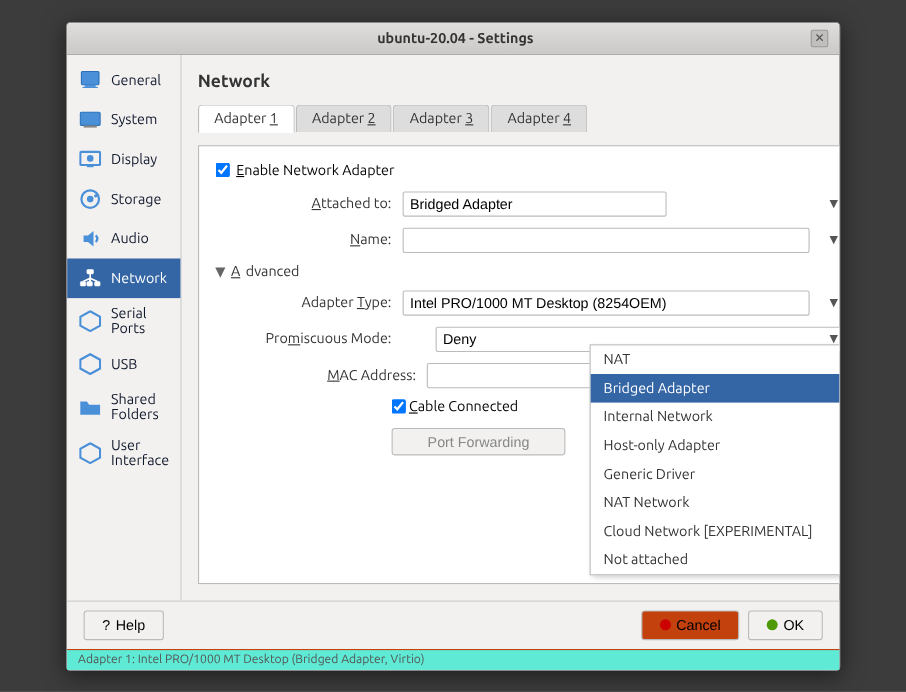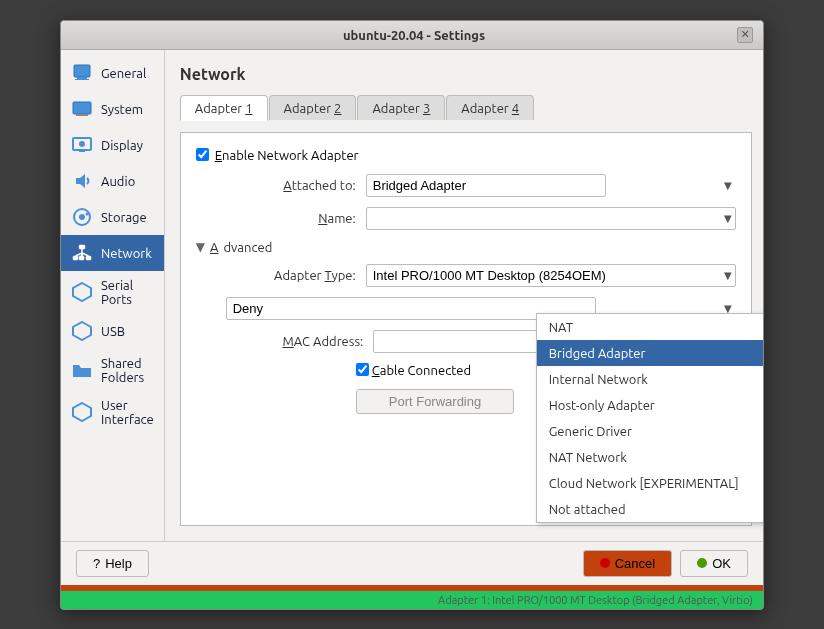--- a/index.html
+++ b/index.html
@@ -298,26 +298,25 @@
       width: 10px;
       height: 10px;
       border-radius: 50%;
       display: inline-block;
     }
 
     .dot-red { background: #cc0000; }
     .dot-green { background: #4e9a06; }
 
     .status-bar {
-      background: #22c55e;
-      border-top: 6px solid #c2410c;
+      background: #5eead4;
+      border-top: 1px solid #c2410c;
       padding: 3px 10px;
       font-size: 11px;
       color: #555;
-      text-align: right;
     }
 
     .mac-icon {
       width: 20px;
       height: 20px;
       cursor: pointer;
       display: flex;
       align-items: center;
       justify-content: center;
       margin-left: 5px;
@@ -371,36 +370,36 @@
             <circle cx="10" cy="9" r="3" fill="#4a90d9"></circle>
             <rect x="7" y="15" width="6" height="2" fill="#4a90d9"></rect>
           </svg>
         </div>
         <span class="sidebar-label">Display</span>
       </div>
 
       <div class="sidebar-item">
         <div class="sidebar-icon">
           <svg width="20" height="20" viewBox="0 0 20 20">
-            <polygon points="4,7 4,13 8,13 13,17 13,3 8,7" fill="#4a90d9"></polygon>
-            <path d="M15,7 Q18,10 15,13" stroke="#4a90d9" stroke-width="2" fill="none"></path>
-          </svg>
-        </div>
-        <span class="sidebar-label">Audio</span>
-      </div>
-
-      <div class="sidebar-item">
-        <div class="sidebar-icon">
-          <svg width="20" height="20" viewBox="0 0 20 20">
             <circle cx="10" cy="10" r="8" fill="none" stroke="#4a90d9" stroke-width="2"></circle>
             <circle cx="10" cy="10" r="3" fill="#4a90d9"></circle>
             <circle cx="15" cy="7" r="1.5" fill="#4a90d9"></circle>
           </svg>
         </div>
         <span class="sidebar-label">Storage</span>
+      </div>
+
+      <div class="sidebar-item">
+        <div class="sidebar-icon">
+          <svg width="20" height="20" viewBox="0 0 20 20">
+            <polygon points="4,7 4,13 8,13 13,17 13,3 8,7" fill="#4a90d9"></polygon>
+            <path d="M15,7 Q18,10 15,13" stroke="#4a90d9" stroke-width="2" fill="none"></path>
+          </svg>
+        </div>
+        <span class="sidebar-label">Audio</span>
       </div>
 
       <div class="sidebar-item active">
         <div class="sidebar-icon">
           <svg width="20" height="20" viewBox="0 0 20 20">
             <rect x="7" y="2" width="6" height="4" rx="1" fill="white" stroke="white" stroke-width="0.5"></rect>
             <rect x="1" y="13" width="5" height="4" rx="1" fill="white" stroke="white" stroke-width="0.5"></rect>
             <rect x="7" y="13" width="5" height="4" rx="1" fill="white" stroke="white" stroke-width="0.5"></rect>
             <rect x="14" y="13" width="5" height="4" rx="1" fill="white" stroke="white" stroke-width="0.5"></rect>
             <line x1="10" y1="6" x2="10" y2="13" stroke="white" stroke-width="1.5"></line>
@@ -508,20 +507,21 @@
             <div class="form-label">Adapter <span style="text-decoration:underline">T</span>ype:</div>
             <div class="select-wrapper" style="position:relative;">
               <select style="width:370px; padding:3px 6px; border:1px solid #bbb; font-size:13px; border-radius:2px; background:white; appearance:none;">
                 <option>Intel PRO/1000 MT Desktop (8254OEM)</option>
               </select>
               <span class="select-arrow">▼</span>
             </div>
           </div>
 
           <div class="form-row">
+            <div class="form-label">Pro<span style="text-decoration:underline">m</span>iscuous Mode:</div>
             <div class="select-wrapper" style="position:relative;padding-left:30px;">
               <select style="width:370px; padding:3px 6px; border:1px solid #bbb; font-size:13px; border-radius:2px; background:white; appearance:none;">
                 <option>Deny</option>
               </select>
               <span class="select-arrow">▼</span>
             </div>
           </div>
 
           <div class="form-row">
             <div class="form-label"><span style="text-decoration:underline">M</span>AC Address:</div>

